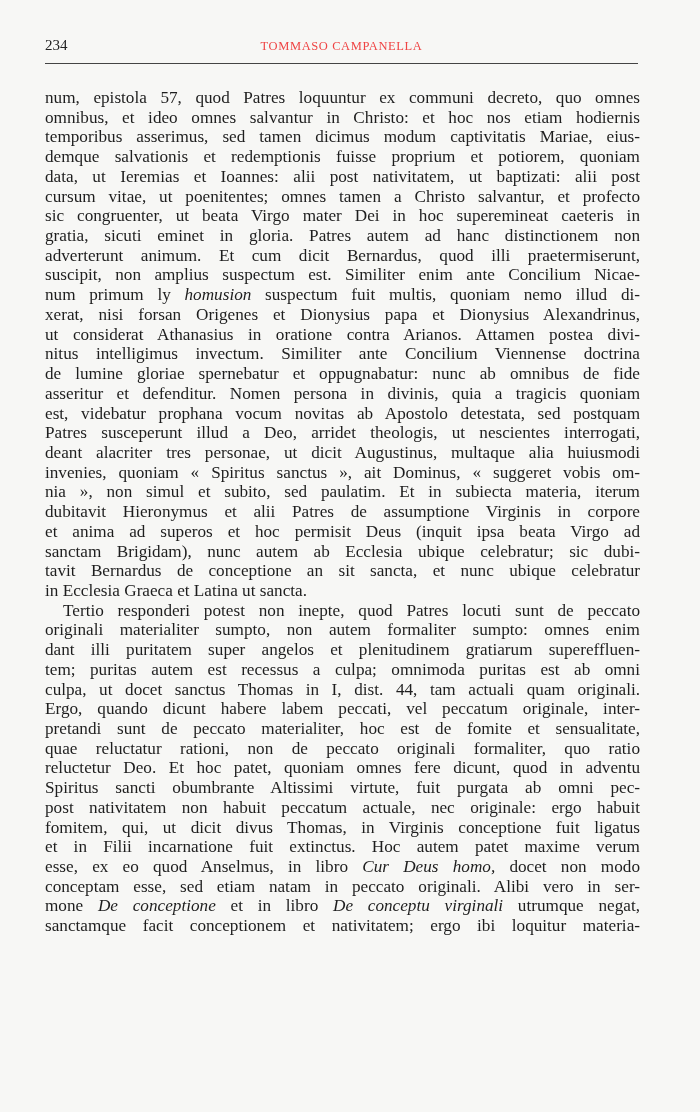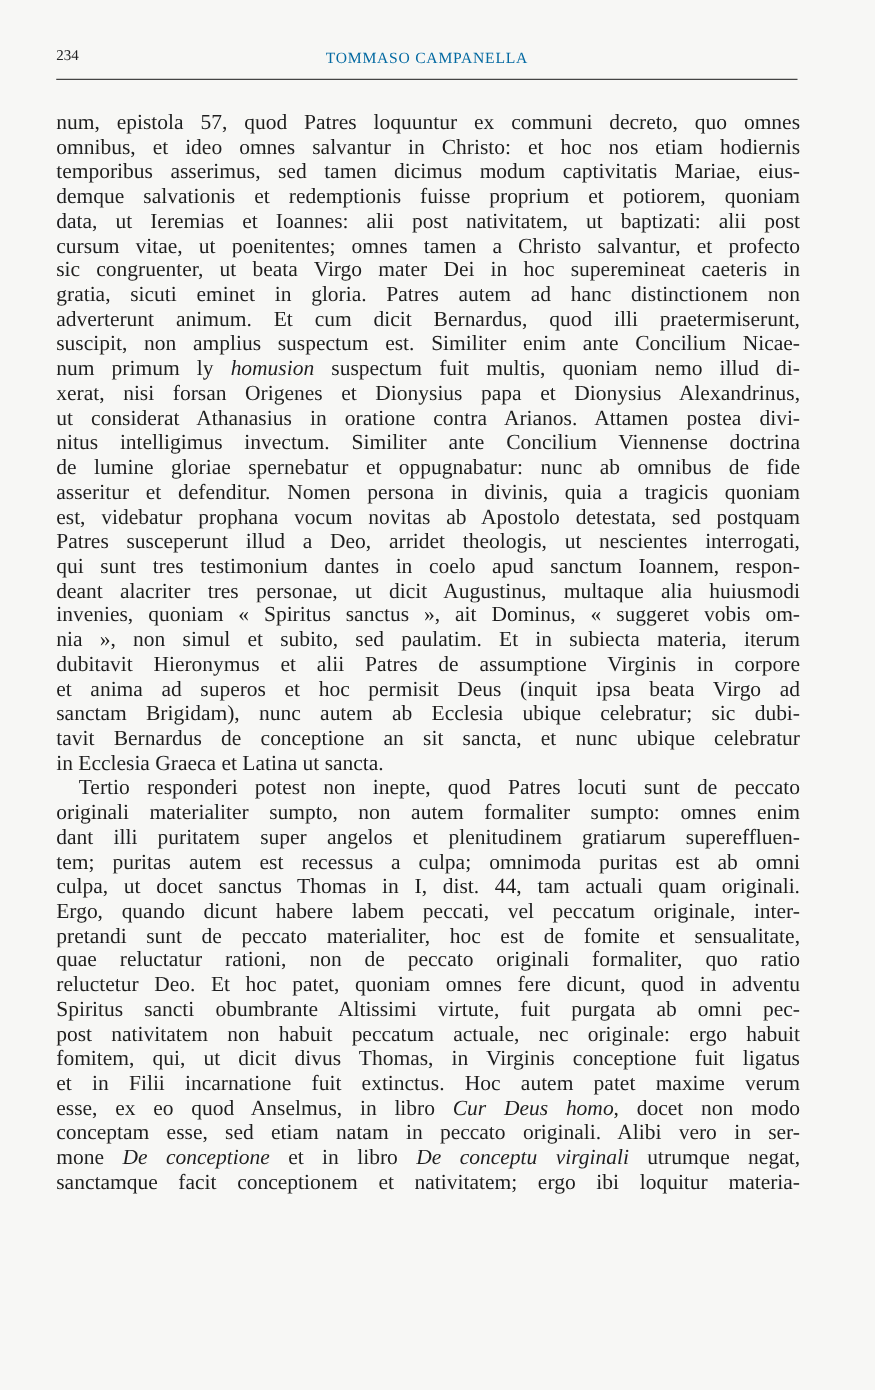--- a/index.html
+++ b/index.html
@@ -9,25 +9,25 @@
     font-family: "DejaVu Serif", "Liberation Serif", serif;
     color: #1e1e1e;
     position: relative;
   }
   .page { position: absolute; left: 0; top: 0; width: 700px; height: 1112px; }
   .header {
     position: absolute; left: 45px; top: 37px; width: 593px; height: 20px;
     font-family: "Liberation Serif", serif;
   }
   .page-number {
-    position: absolute; left: 0; top: 0; font-size: 12px; color: #222;
+    position: absolute; left: 0; top: 0; font-size: 15px; color: #222;
   }
   .running-head {
     position: absolute; left: 0; right: 0; top: 2px; text-align: center;
-    font-size: 12.5px; letter-spacing: 0.6px; color: #0369a1;
+    font-size: 12.5px; letter-spacing: 0.6px; color: #ef4444;
   }
   .header-rule {
     position: absolute; left: 45px; top: 63px; width: 593px; height: 0;
     border-top: 1.3px solid #444;
   }
   .body-text {
     position: absolute; left: 45px; top: 88px; width: 595px;
     font-family: "Liberation Serif", serif;
     font-size: 17.2px;
   }
@@ -64,21 +64,20 @@
       <div class="line"><span>adverterunt animum. Et cum dicit Bernardus, quod illi praetermiserunt,</span></div>
       <div class="line"><span>suscipit, non amplius suspectum est. Similiter enim ante Concilium Nicae-</span></div>
       <div class="line"><span>num primum ly </span><span class="it">homusion</span><span> suspectum fuit multis, quoniam nemo illud di-</span></div>
       <div class="line"><span>xerat, nisi forsan Origenes et Dionysius papa et Dionysius Alexandrinus,</span></div>
       <div class="line"><span>ut considerat Athanasius in oratione contra Arianos. Attamen postea divi-</span></div>
       <div class="line"><span>nitus intelligimus invectum. Similiter ante Concilium Viennense doctrina</span></div>
       <div class="line"><span>de lumine gloriae spernebatur et oppugnabatur: nunc ab omnibus de fide</span></div>
       <div class="line"><span>asseritur et defenditur. Nomen persona in divinis, quia a tragicis quoniam</span></div>
       <div class="line"><span>est, videbatur prophana vocum novitas ab Apostolo detestata, sed postquam</span></div>
       <div class="line"><span>Patres susceperunt illud a Deo, arridet theologis, ut nescientes interrogati,</span></div>
-      <div class="line"><span>qui sunt tres testimonium dantes in coelo apud sanctum Ioannem, respon-</span></div>
       <div class="line"><span>deant alacriter tres personae, ut dicit Augustinus, multaque alia huiusmodi</span></div>
       <div class="line"><span>invenies, quoniam « Spiritus sanctus », ait Dominus, « suggeret vobis om-</span></div>
       <div class="line"><span>nia », non simul et subito, sed paulatim. Et in subiecta materia, iterum</span></div>
       <div class="line"><span>dubitavit Hieronymus et alii Patres de assumptione Virginis in corpore</span></div>
       <div class="line"><span>et anima ad superos et hoc permisit Deus (inquit ipsa beata Virgo ad</span></div>
       <div class="line"><span>sanctam Brigidam), nunc autem ab Ecclesia ubique celebratur; sic dubi-</span></div>
       <div class="line"><span>tavit Bernardus de conceptione an sit sancta, et nunc ubique celebratur</span></div>
       <div class="line last"><span>in Ecclesia Graeca et Latina ut sancta.</span></div>
       <div class="line indent"><span>Tertio responderi potest non inepte, quod Patres locuti sunt de peccato</span></div>
       <div class="line"><span>originali materialiter sumpto, non autem formaliter sumpto: omnes enim</span></div>

